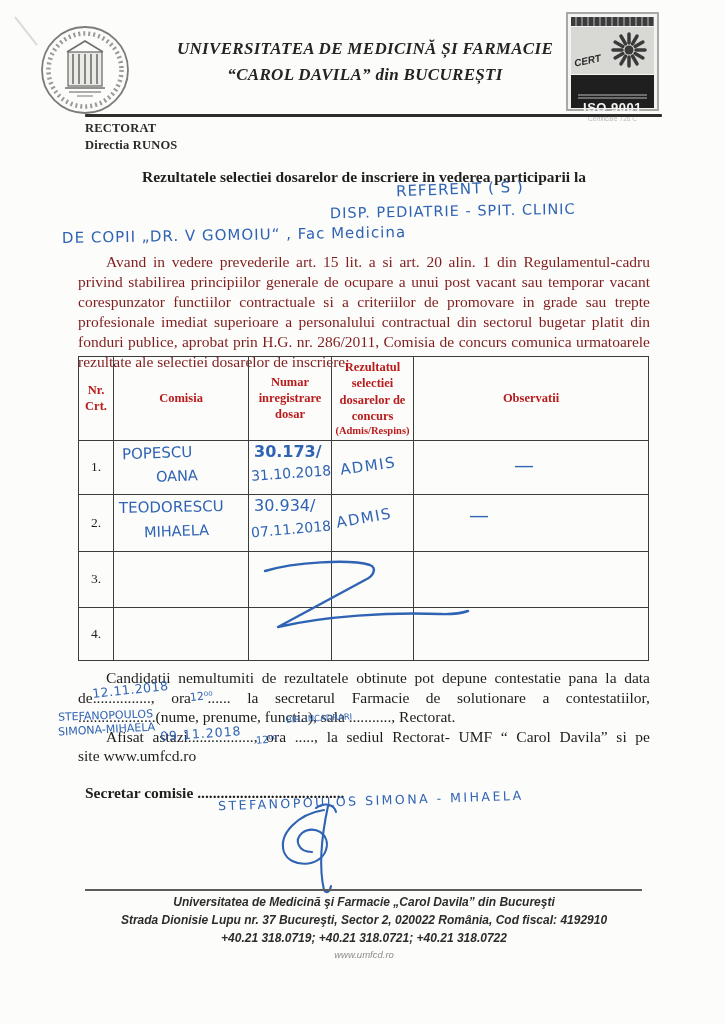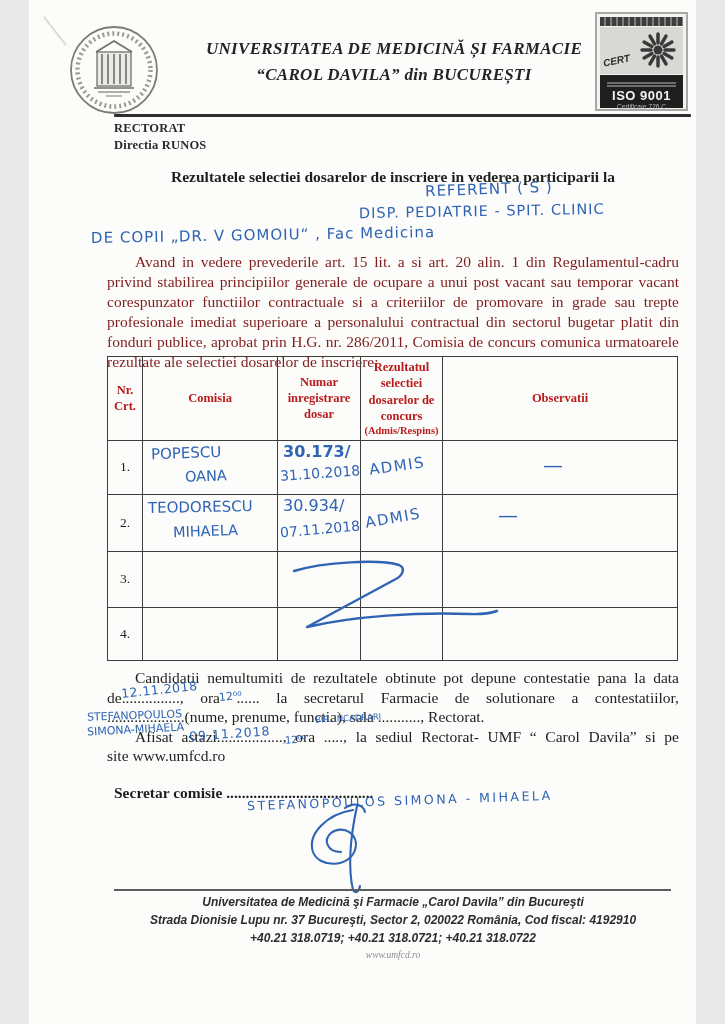--- a/index.html
+++ b/index.html
@@ -1,33 +1,33 @@
 <!DOCTYPE html>
 <html><head>
 <meta charset="utf-8">
 <style>
   html,body{margin:0;padding:0;background:#e9e9e9;}
   .page{
-    position:relative;width:667px;height:1024px;margin:0 auto;
+    position:relative;width:725px;height:1024px;margin:0 auto;
     background:#fcfcfa;color:#1c1c1c;overflow:hidden;
     font-family:"Liberation Serif", serif;
   }
   .abs{position:absolute;}
   
   .univ-title{left:150px;top:36px;width:430px;text-align:center;
     font-weight:bold;font-style:italic;font-size:17px;line-height:26px;letter-spacing:.3px;color:#242424;}
   .header-rule{left:85px;top:114px;width:577px;height:3px;background:#2e2e2e;border-radius:1px;}
   .office{left:85px;font-weight:bold;font-size:12.5px;letter-spacing:.2px;color:#2a2a2a;}
   .seal-wrap{left:38px;top:22px;width:94px;height:96px;}
   .iso-badge{left:566px;top:12px;width:93px;height:99px;border:2px solid #a8a8a4;background:#f3f3f0;box-sizing:border-box;padding:3px;}
   .iso-top{height:9px;background:repeating-linear-gradient(90deg,#3c3c3c 0 4px,#7d7d7d 4px 6px);}
   .iso-mid{position:relative;height:47px;background:#d8d8d4;margin-top:1px;}
   .iso-cert-label{position:absolute;left:3px;bottom:8px;font-family:"Liberation Sans",sans-serif;
     font-style:italic;font-weight:bold;font-size:10px;color:#2b2b2b;transform:rotate(-12deg);}
-  .iso-bottom{height:33px;background:#1f1f1f;margin-top:1px;text-align:center;padding-top:6px;box-sizing:border-box;}
+  .iso-bottom{height:33px;background:#1f1f1f;margin-top:1px;text-align:center;padding-top:18px;box-sizing:border-box;}
   .iso-stripe{height:2px;margin:1px 7px;background:#6d6d6d;}
   .iso-9001{font-family:"Liberation Sans",sans-serif;font-weight:bold;font-size:13px;color:#f2f2f2;letter-spacing:.5px;line-height:15px;}
   .iso-certno{font-family:"Liberation Sans",sans-serif;font-size:6.5px;color:#b9b9b9;line-height:7px;}
   .scan-artifact{left:8px;top:30px;width:36px;height:2px;background:#c9c9c9;transform:rotate(52deg);opacity:.65;}
   
   .doc-title{left:78px;top:166px;width:572px;text-align:center;font-weight:bold;font-size:15.5px;line-height:21px;color:#1f1f1f;}
   
   .hw{position:absolute;font-family:"DejaVu Sans",sans-serif;color:#2f63b4;white-space:nowrap;font-weight:normal;}
   
   .body-par{left:78px;top:252px;width:572px;font-size:15.5px;line-height:19.9px;
@@ -50,21 +50,21 @@
   
   .commission{left:85px;top:783px;width:420px;font-size:15.5px;font-weight:bold;color:#1e1e1e;position:absolute;}
   .sig-svg{left:258px;top:800px;width:120px;height:95px;}
   
   .footer-rule{left:85px;top:889px;width:557px;height:1.5px;background:#5c5c5c;}
   .footer{left:78px;top:893px;width:572px;text-align:center;
     font-family:"Liberation Sans",sans-serif;font-style:italic;color:#2c2c2c;}
   .footer .f1{font-size:12px;font-weight:bold;line-height:18px;}
   .footer .f2{font-size:12px;font-weight:bold;line-height:18px;}
   .footer .f3{font-size:12px;font-weight:bold;line-height:18px;}
-  .footer .f4{font-size:9.5px;color:#8c8c8c;line-height:16px;font-family:Liberation Serif, serif;}
+  .footer .f4{font-size:9.5px;color:#8c8c8c;line-height:16px;}
 </style>
 </head>
 <body>
 
 <div class="page">
 
   <div class="abs scan-artifact"></div>
 
   <div class="abs seal-wrap">
     <svg width="94" height="96" viewBox="0 0 94 96">

